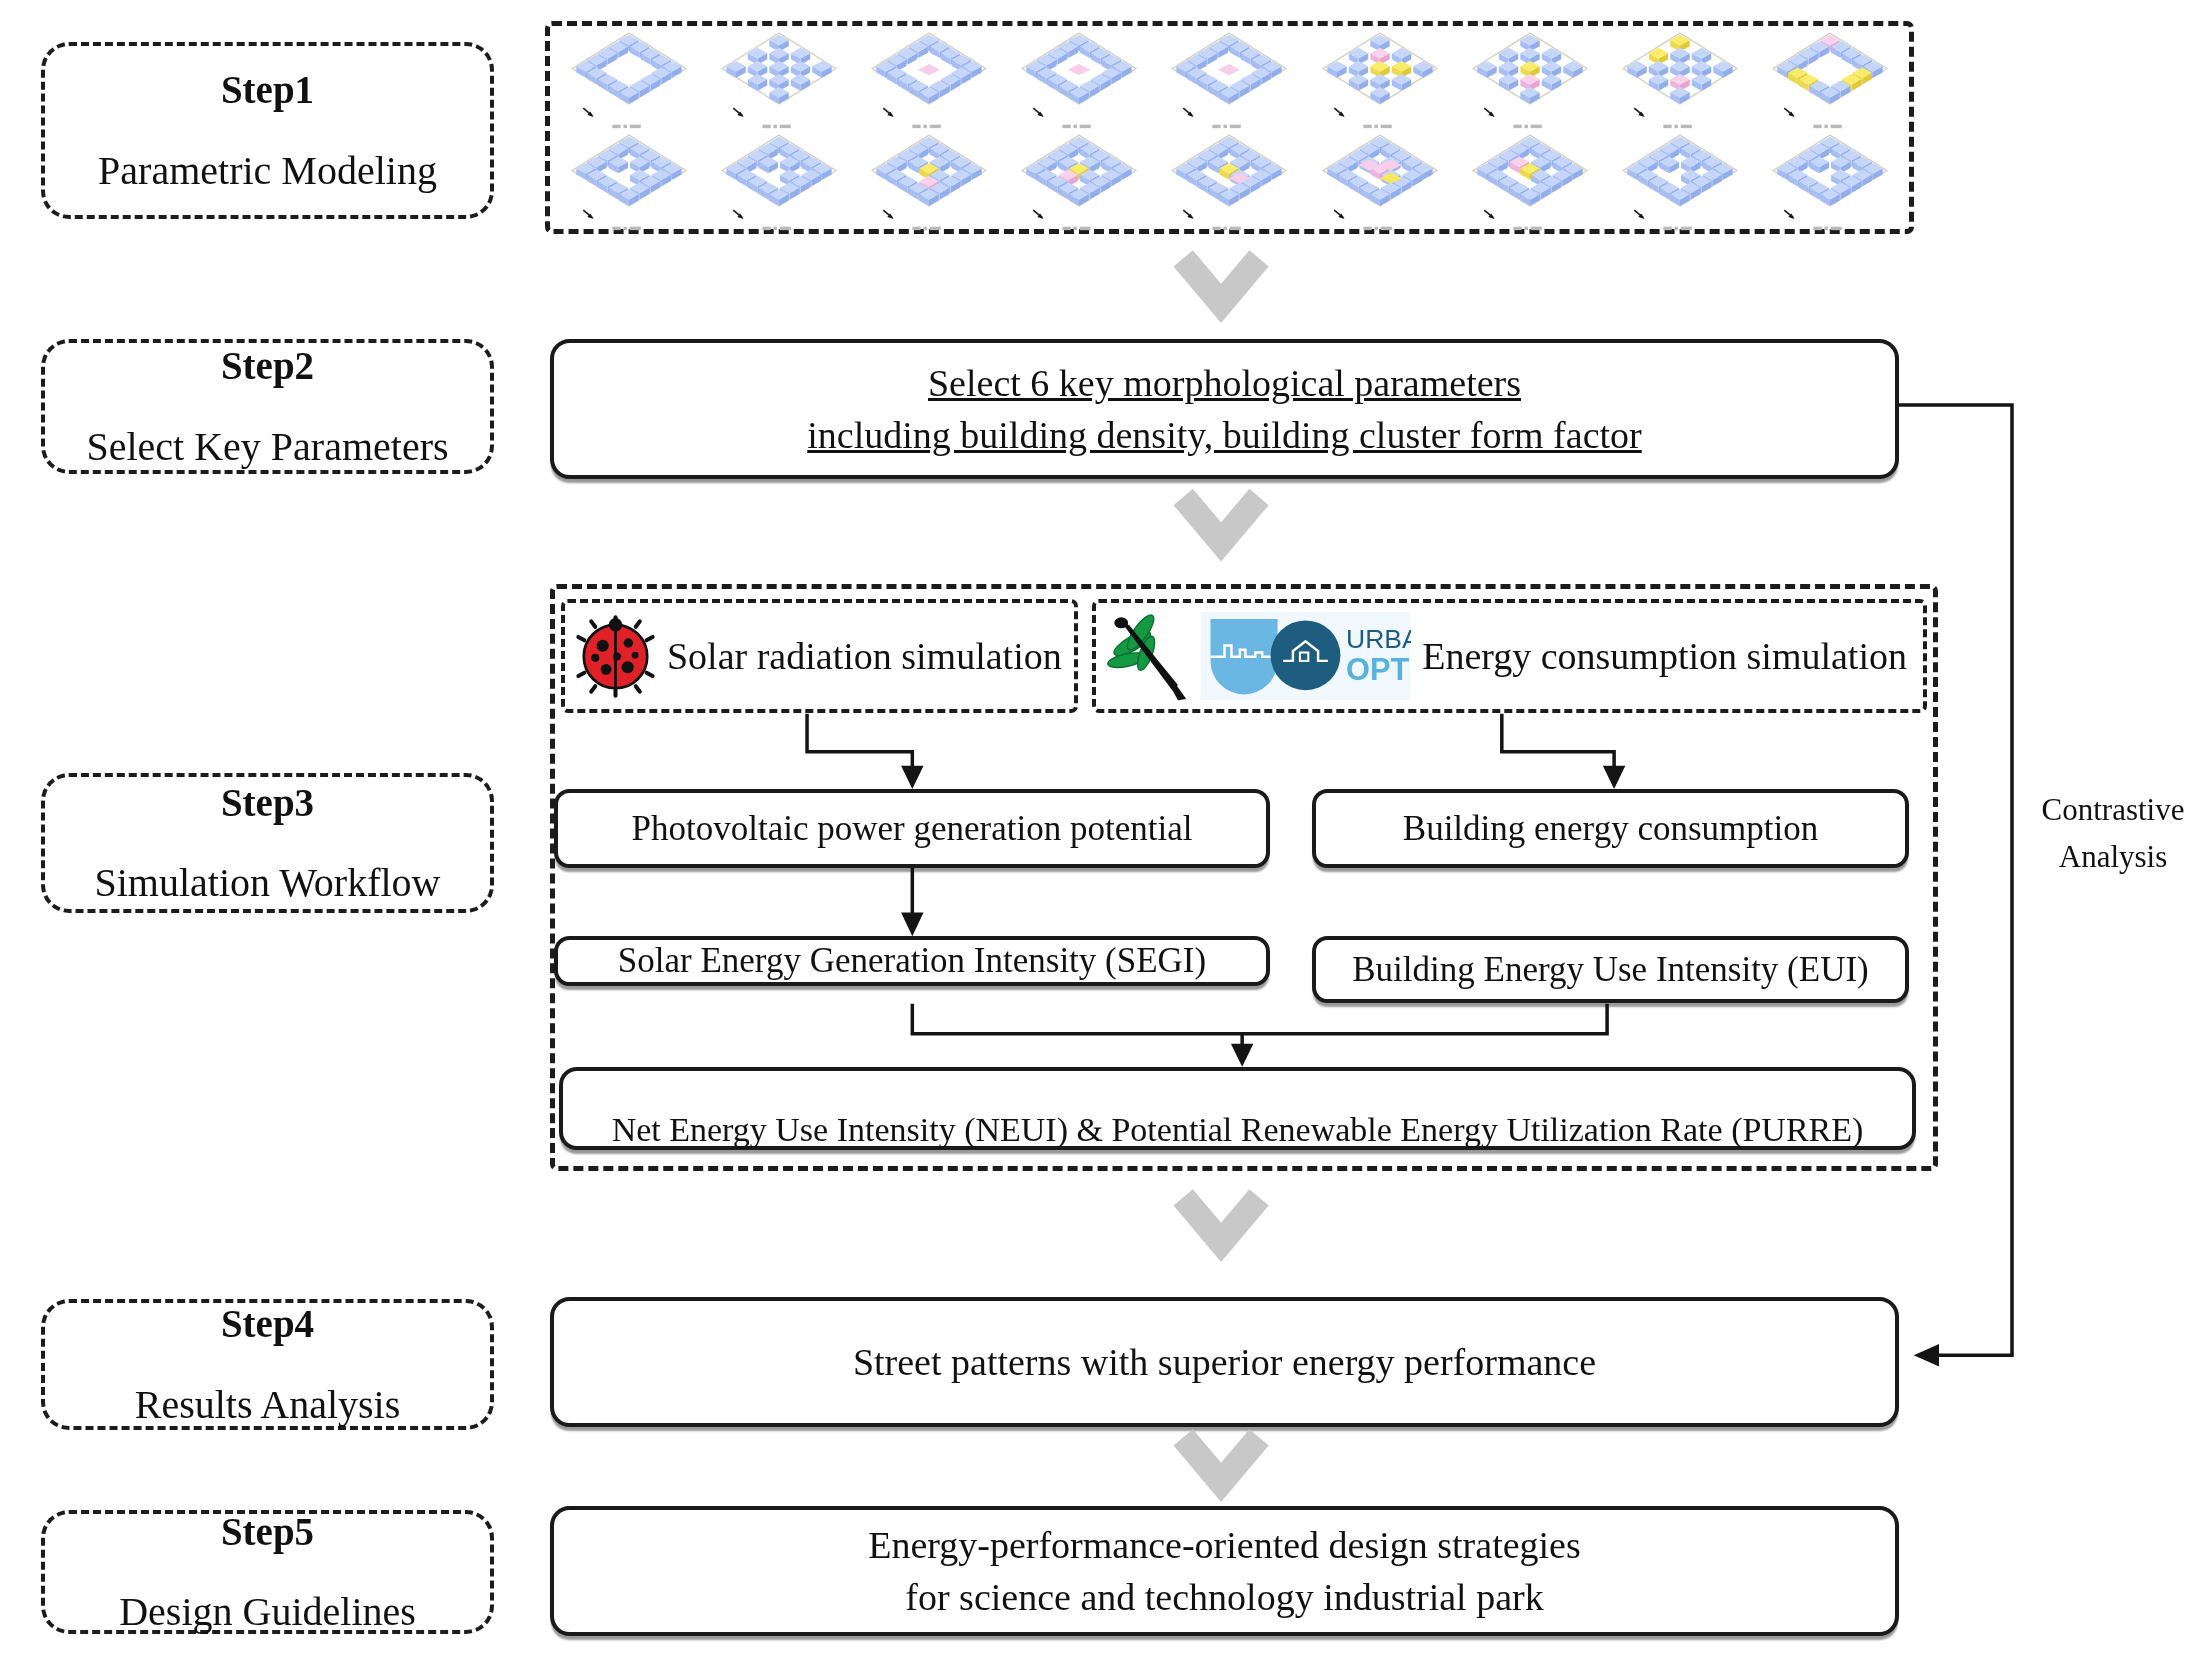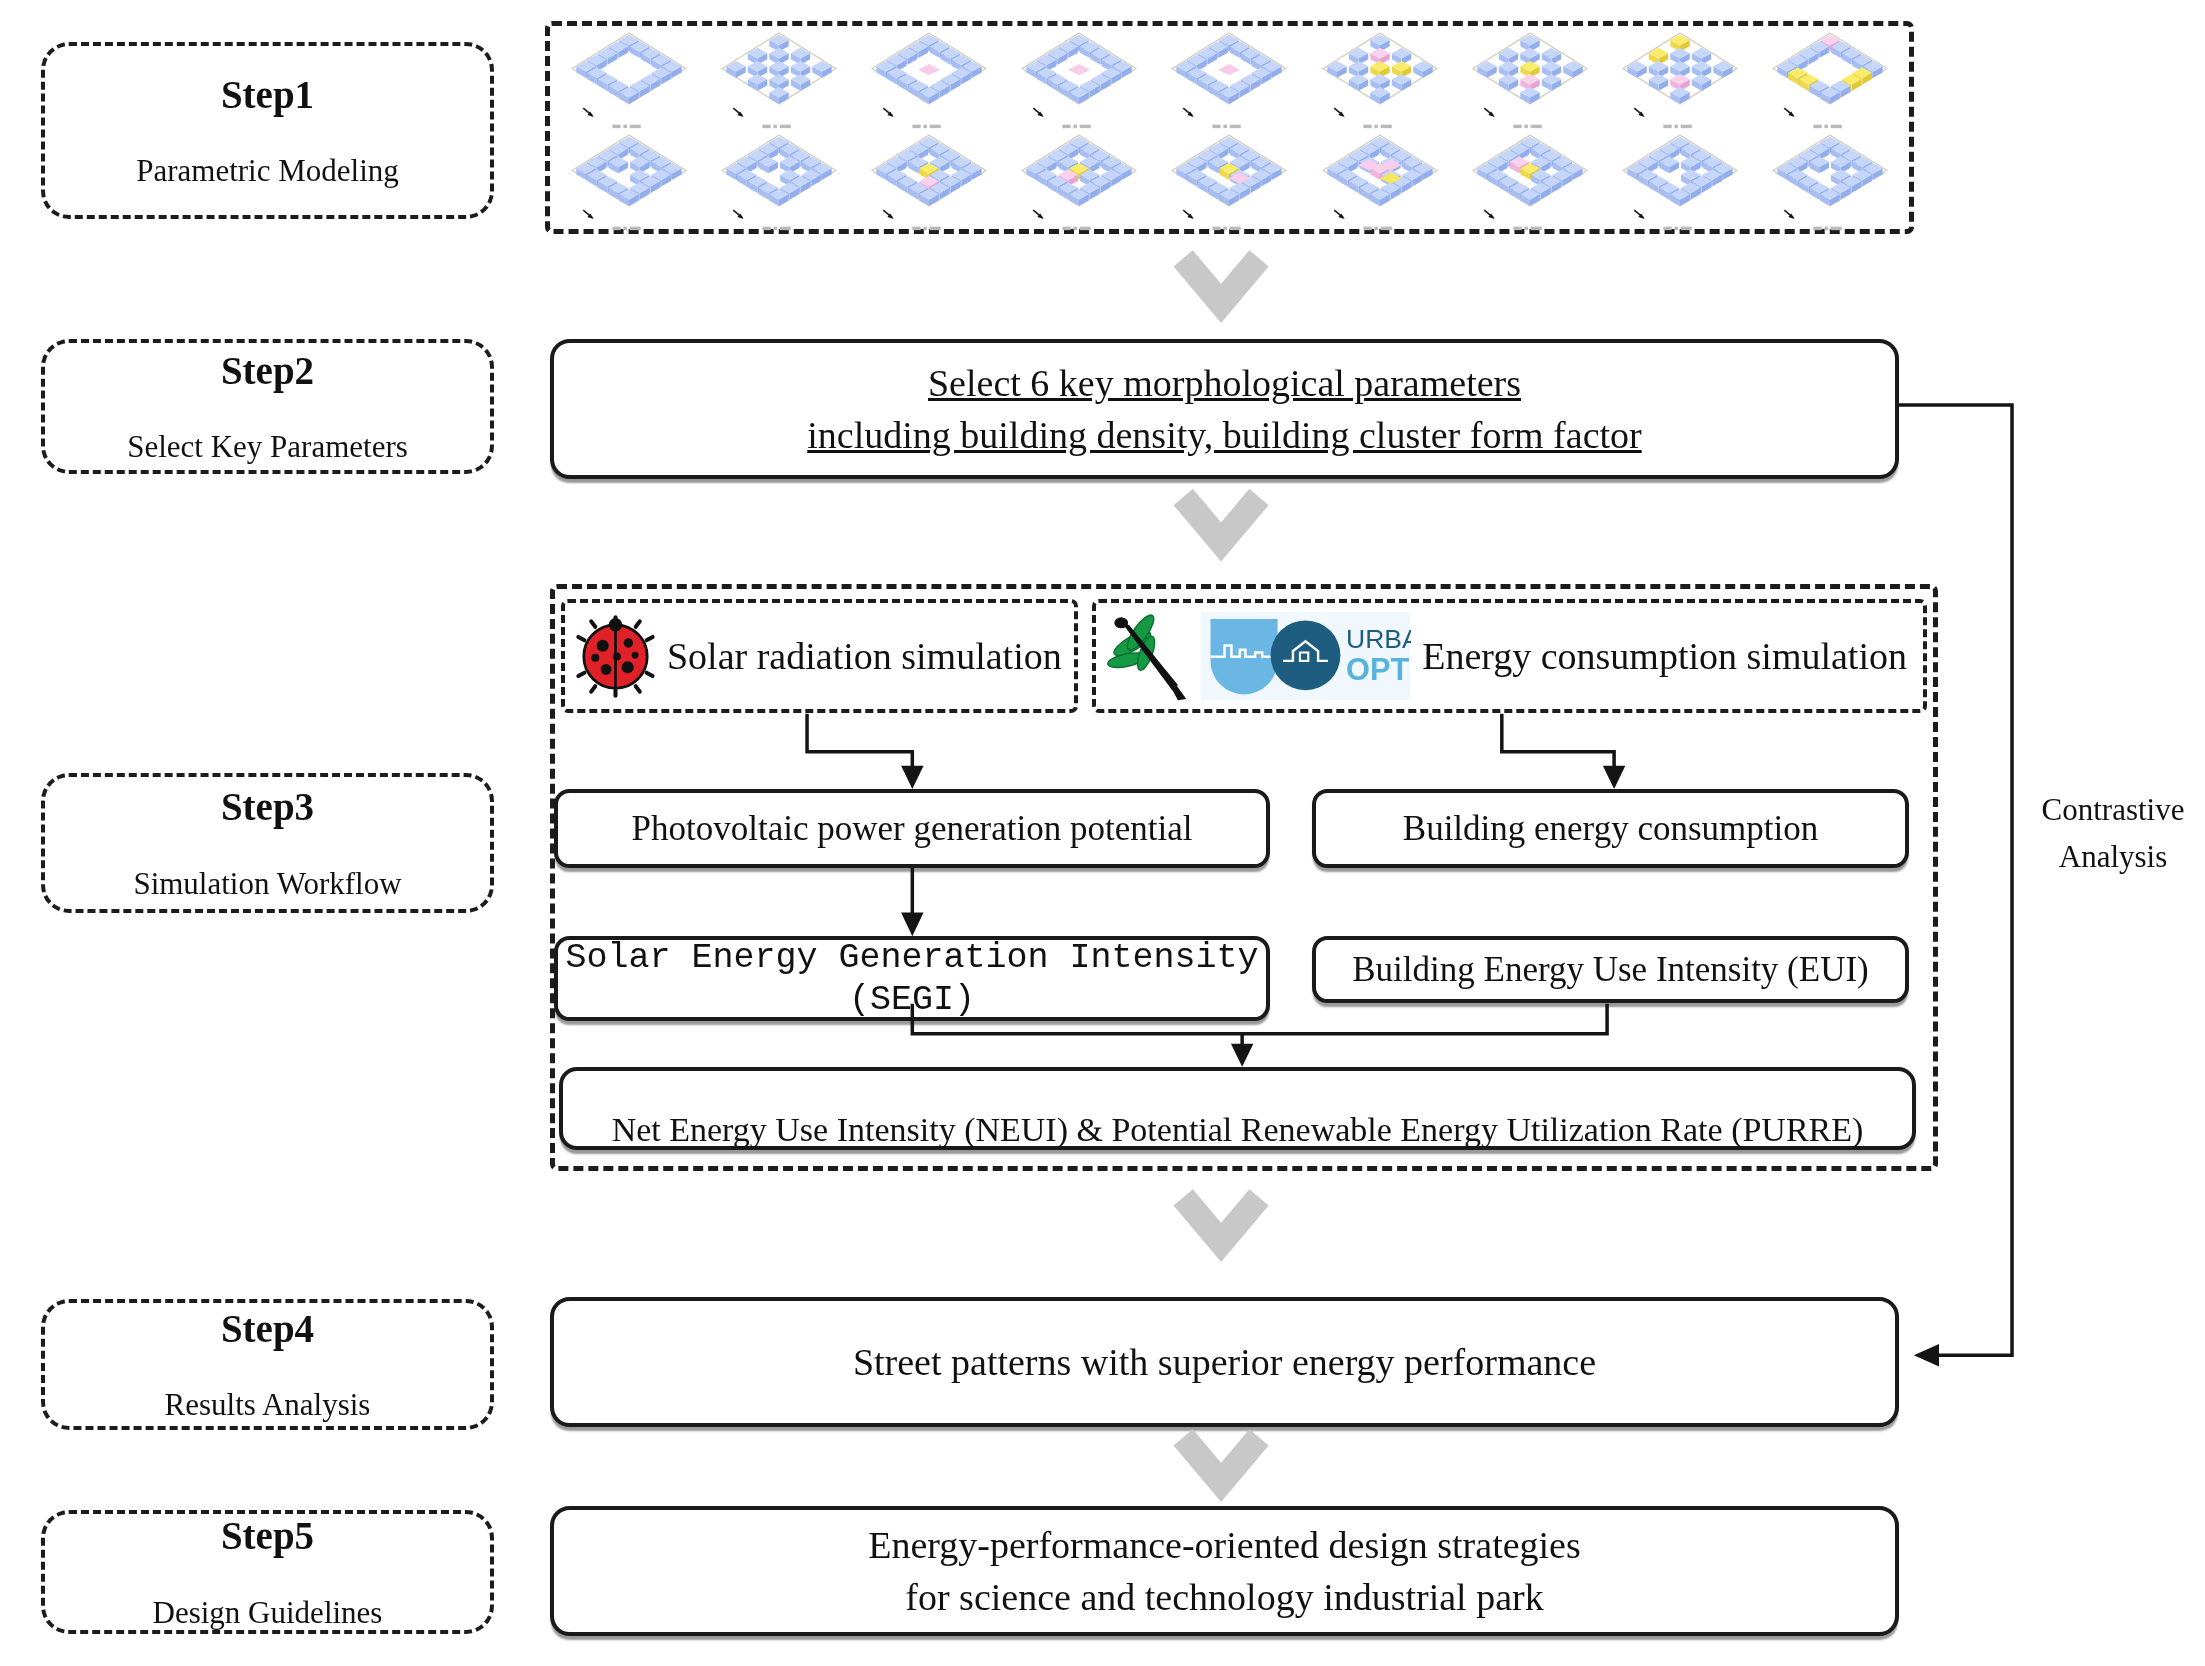--- a/index.html
+++ b/index.html
@@ -8,21 +8,21 @@
     font-family:"Liberation Serif","DejaVu Serif",serif;color:#111;overflow:hidden;
   }
   .abs{position:absolute;box-sizing:border-box;}
   
   .label-box{
     border:4.9px dashed #1c1c1c;border-radius:28px;background:#fff;
     display:flex;flex-direction:column;align-items:center;justify-content:center;
     text-align:center;gap:9.8px;z-index:2;
   }
   .label-title{font-weight:bold;font-size:39px;line-height:1;}
-  .label-sub{font-size:31px;line-height:1;margin-top:32px;}
+  .label-sub{font-size:40px;line-height:1;margin-top:32px;}
   
   .round-box{
     border:4.2px solid #1a1a1a;border-radius:19.7px;background:#fff;
     display:flex;flex-direction:column;align-items:center;justify-content:center;
     text-align:center;z-index:2;box-shadow:0 4.9px 2.1px -1.4px rgba(70,70,70,0.55);
   }
   .round-box .l{font-size:38px;line-height:1.38;}
   .round-box .m{font-size:35px;line-height:1.2;}
   .round-box .s{font-size:34px;line-height:1.2;margin-top:43px;}
   
@@ -1259,21 +1259,21 @@
     </span>
     <span class="sim-label">Energy consumption simulation</span>
   </div>
 
   <div class="abs round-box" style="left:554px;top:789px;width:716px;height:79px;border-radius:15.4px;">
     <div class="m">Photovoltaic power generation potential</div>
   </div>
   <div class="abs round-box" style="left:1312px;top:789px;width:597px;height:79px;border-radius:15.4px;">
     <div class="m">Building energy consumption</div>
   </div>
-  <div class="abs round-box" style="left:554px;top:936px;width:716px;height:85px;border-radius:15.4px;font-family:Liberation Mono, monospace;">
+  <div class="abs round-box" style="left:554px;top:936px;width:716px;height:50px;border-radius:15.4px;">
     <div class="m">Solar Energy Generation Intensity (SEGI)</div>
   </div>
   <div class="abs round-box" style="left:1312px;top:936px;width:597px;height:67px;border-radius:15.4px;">
     <div class="m">Building Energy Use Intensity (EUI)</div>
   </div>
   <div class="abs round-box" style="left:559px;top:1067px;width:1357px;height:83px;border-radius:18px;">
     <div class="s">Net Energy Use Intensity (NEUI) &amp; Potential Renewable Energy Utilization Rate (PURRE)</div>
   </div>
 
   <div class="abs contrastive" style="left:2021px;top:787px;width:184px;">

